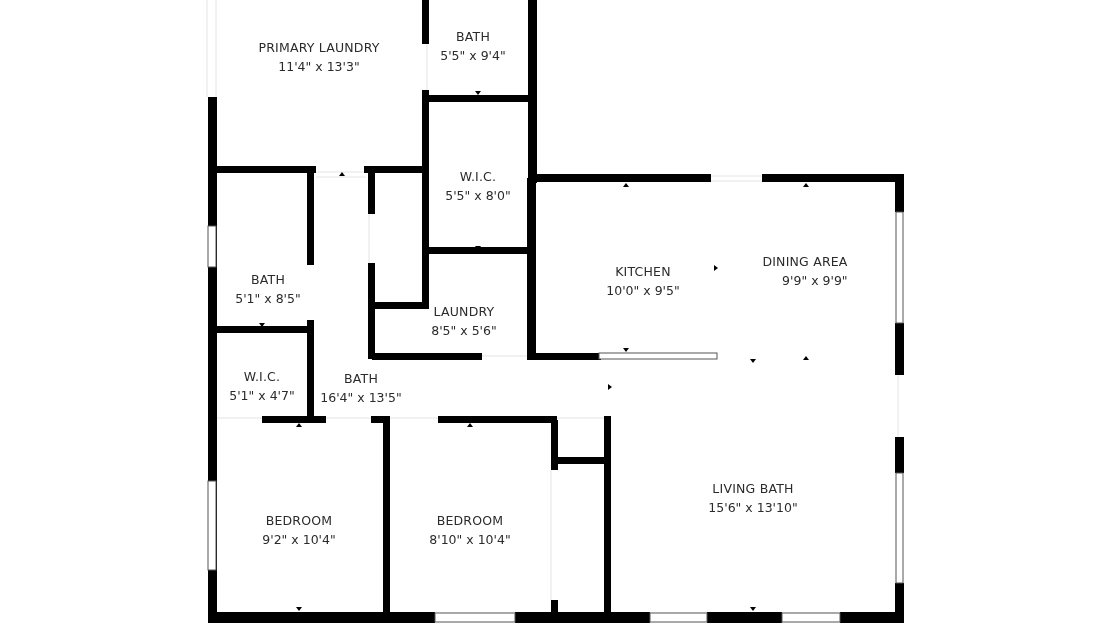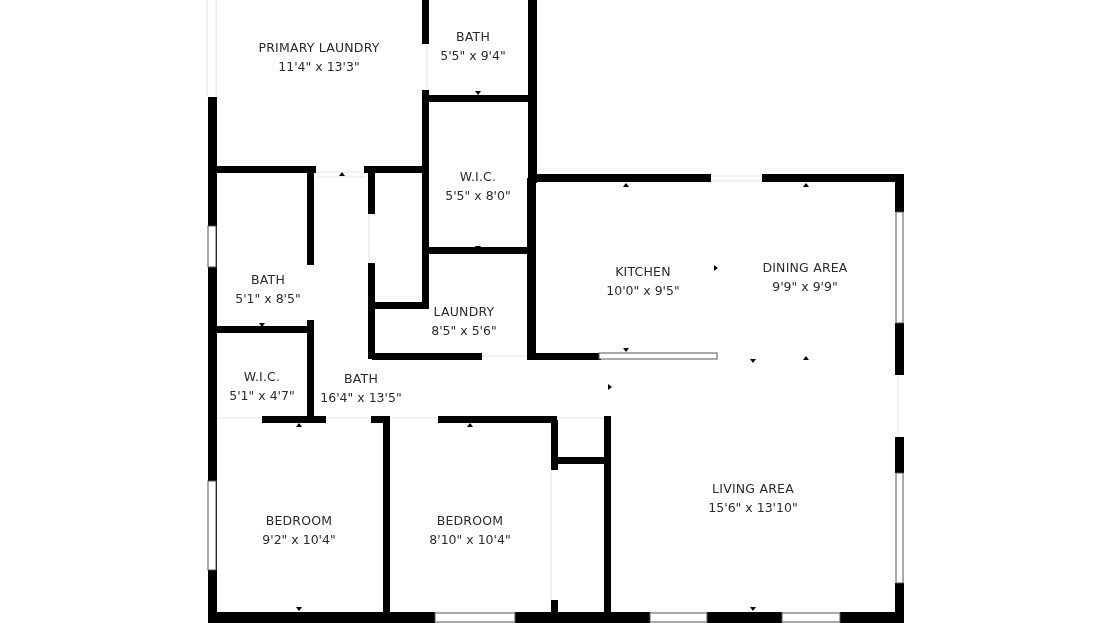--- a/index.html
+++ b/index.html
@@ -139,37 +139,37 @@
       <span class="room-dim">5'1" x 8'5"</span>
     </div>
     <div class="room-label" style="left: 464px; top: 321px;">
       <span class="room-name">LAUNDRY</span>
       <span class="room-dim">8'5" x 5'6"</span>
     </div>
     <div class="room-label" style="left: 643px; top: 281px;">
       <span class="room-name">KITCHEN</span>
       <span class="room-dim">10'0" x 9'5"</span>
     </div>
-    <div class="room-label" style="left: 805px; top: 277px;">
+    <div class="room-label" style="left: 805px; top: 271px; text-align: right;">
       <span class="room-name">DINING AREA</span>
       <span class="room-dim">9'9" x 9'9"</span>
     </div>
     <div class="room-label" style="left: 262px; top: 386px;">
       <span class="room-name">W.I.C.</span>
       <span class="room-dim">5'1" x 4'7"</span>
     </div>
     <div class="room-label" style="left: 361px; top: 388px;">
       <span class="room-name">BATH</span>
       <span class="room-dim">16'4" x 13'5"</span>
     </div>
     <div class="room-label" style="left: 299px; top: 530px;">
       <span class="room-name">BEDROOM</span>
       <span class="room-dim">9'2" x 10'4"</span>
     </div>
     <div class="room-label" style="left: 470px; top: 530px;">
       <span class="room-name">BEDROOM</span>
       <span class="room-dim">8'10" x 10'4"</span>
     </div>
     <div class="room-label" style="left: 753px; top: 498px;">
-      <span class="room-name">LIVING AREA</span>
+      <span class="room-name">LIVING BATH</span>
       <span class="room-dim">15'6" x 13'10"</span>
     </div>
   </div>
 
 </body></html>

